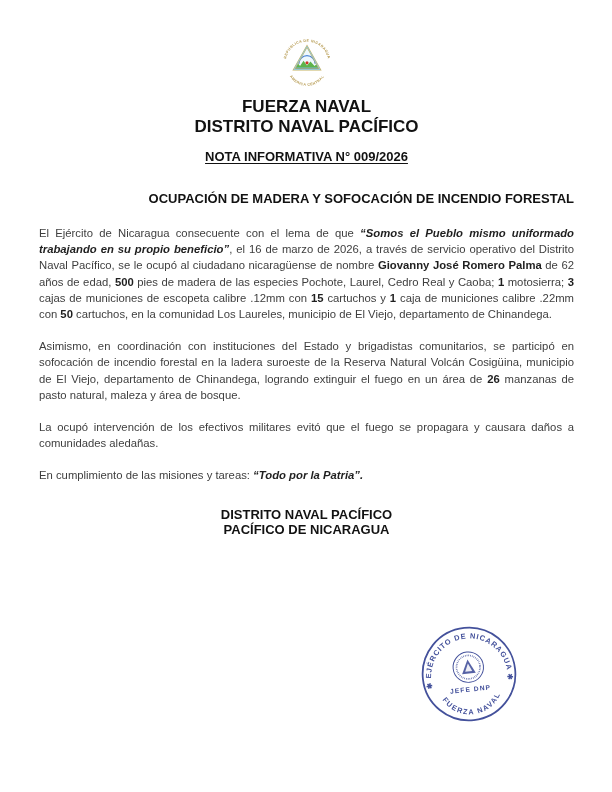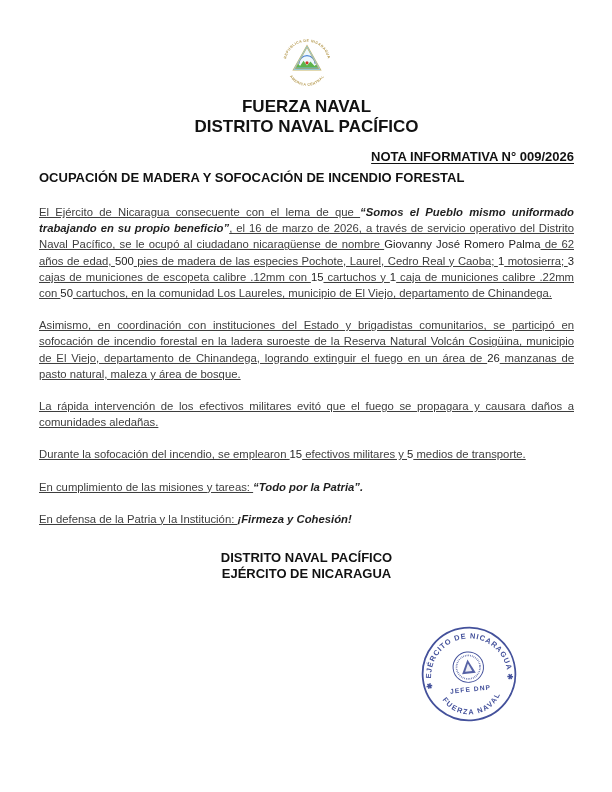--- a/index.html
+++ b/index.html
@@ -11,28 +11,28 @@
     font-family:"Liberation Sans","DejaVu Sans",sans-serif;
     overflow:hidden;
   }
   .content{position:absolute;left:39px;top:0;width:535px;}
   .emblem-wrap{text-align:center;margin-top:33px;height:58px;}
   .emblem{width:62px;height:58px;}
   .emb-text{fill:#b5994e;font-weight:bold;letter-spacing:0.7px;font-family:"Liberation Sans",sans-serif;}
   .org-title{margin:6px 0 0;text-align:center;font-size:17px;line-height:19.5px;
     color:#121212;font-weight:bold;}
   .org-title .line{display:block;}
-  .note-title{margin-top:13px;text-align:right;font-size:13px;font-weight:bold;
+  .note-title{margin-top:13px;text-align:center;font-size:13px;font-weight:bold;
     text-decoration:underline;text-underline-offset:2px;color:#121212;}
-  .subject{margin-top:6px;text-align:left;font-size:13px;font-weight:bold;color:#121212;}
+  .subject{margin-top:27px;text-align:right;font-size:13px;font-weight:bold;color:#121212;}
   .body-text{margin-top:19px;font-size:11.3px;line-height:16.2px;color:#3e3e3e;text-align:justify;}
   .body-text p{margin:16px 0 0;}
   .body-text p:first-child{margin-top:0;}
-  .f-n{font-weight:normal;text-decoration:underline;}
-  .f-b{font-weight:normal;color:#1f1f1f;margin-top:28px;}
+  .f-n{font-weight:normal;}
+  .f-b{font-weight:bold;color:#1f1f1f;margin-top:28px;}
   .f-bi{font-weight:bold;font-style:italic;color:#1f1f1f;}
   .signature{margin-top:23px;text-align:center;font-size:13px;line-height:15.5px;
     font-weight:bold;color:#121212;}
   .stamp{position:absolute;left:420px;top:625px;width:98px;height:98px;
     transform:rotate(-6deg);opacity:0.95;}
   .stamp svg{width:98px;height:98px;}
   .st-text{fill:#3a4896;font-weight:bold;font-family:"Liberation Sans",sans-serif;}
 </style>
 </head>
 <body>
@@ -73,29 +73,27 @@
       <span class="line">DISTRITO NAVAL PACÍFICO</span>
     </h1>
 
     <div class="note-title">NOTA INFORMATIVA N° 009/2026</div>
 
     <div class="subject">OCUPACIÓN DE MADERA Y SOFOCACIÓN DE INCENDIO FORESTAL</div>
 
     <div class="body-text">
       <p><span class="f-n">El Ejército de Nicaragua consecuente con el lema de que </span><span class="f-bi">“Somos el Pueblo mismo uniformado trabajando en su propio beneficio”</span><span class="f-n">, el 16 de marzo de 2026, a través de servicio operativo del Distrito Naval Pacífico, se le ocupó al ciudadano nicaragüense de nombre </span><span class="f-b">Giovanny José Romero Palma</span><span class="f-n"> de 62 años de edad, </span><span class="f-b">500</span><span class="f-n"> pies de madera de las especies Pochote, Laurel, Cedro Real y Caoba; </span><span class="f-b">1</span><span class="f-n"> motosierra; </span><span class="f-b">3</span><span class="f-n"> cajas de municiones de escopeta calibre .12mm con </span><span class="f-b">15</span><span class="f-n"> cartuchos y </span><span class="f-b">1</span><span class="f-n"> caja de municiones calibre .22mm con </span><span class="f-b">50</span><span class="f-n"> cartuchos, en la comunidad Los Laureles, municipio de El Viejo, departamento de Chinandega.</span></p>
       <p><span class="f-n">Asimismo, en coordinación con instituciones del Estado y brigadistas comunitarios, se participó en sofocación de incendio forestal en la ladera suroeste de la Reserva Natural Volcán Cosigüina, municipio de El Viejo, departamento de Chinandega, logrando extinguir el fuego en un área de </span><span class="f-b">26</span><span class="f-n"> manzanas de pasto natural, maleza y área de bosque.</span></p>
-      <p><span class="f-n">La rápida intervención de los efectivos militares evitó que el fuego se propagara y causara daños a comunidades aledañas.</span></p>
-      <p><span class="f-n">Durante la sofocación del incendio, se emplearon </span><span class="f-b">15</span><span class="f-n"> efectivos militares y </span><span class="f-b">5</span><span class="f-n"> medios de transporte.</span></p>
+      <p><span class="f-n">La ocupó intervención de los efectivos militares evitó que el fuego se propagara y causara daños a comunidades aledañas.</span></p>
       <p><span class="f-n">En cumplimiento de las misiones y tareas: </span><span class="f-bi">“Todo por la Patria”.</span></p>
-      <p><span class="f-n">En defensa de la Patria y la Institución: </span><span class="f-bi">¡Firmeza y Cohesión!</span></p>
     </div>
 
     <div class="signature">
       <div>DISTRITO NAVAL PACÍFICO</div>
-      <div>EJÉRCITO DE NICARAGUA</div>
+      <div>PACÍFICO DE NICARAGUA</div>
     </div>
   </div>
 
   <div class="stamp">
     <svg viewBox="0 0 100 100" aria-hidden="true">
       <defs>
         <path id="stTop" d="M 11.5,59 A 39,39 0 1 1 88.5,59"></path>
         <path id="stBot" d="M 19,70.5 A 33.5,33.5 0 0 0 81,70.5"></path>
       </defs>
       <circle cx="50" cy="50" r="47.3" fill="none" stroke="#3a4896" stroke-width="1.8"></circle>

